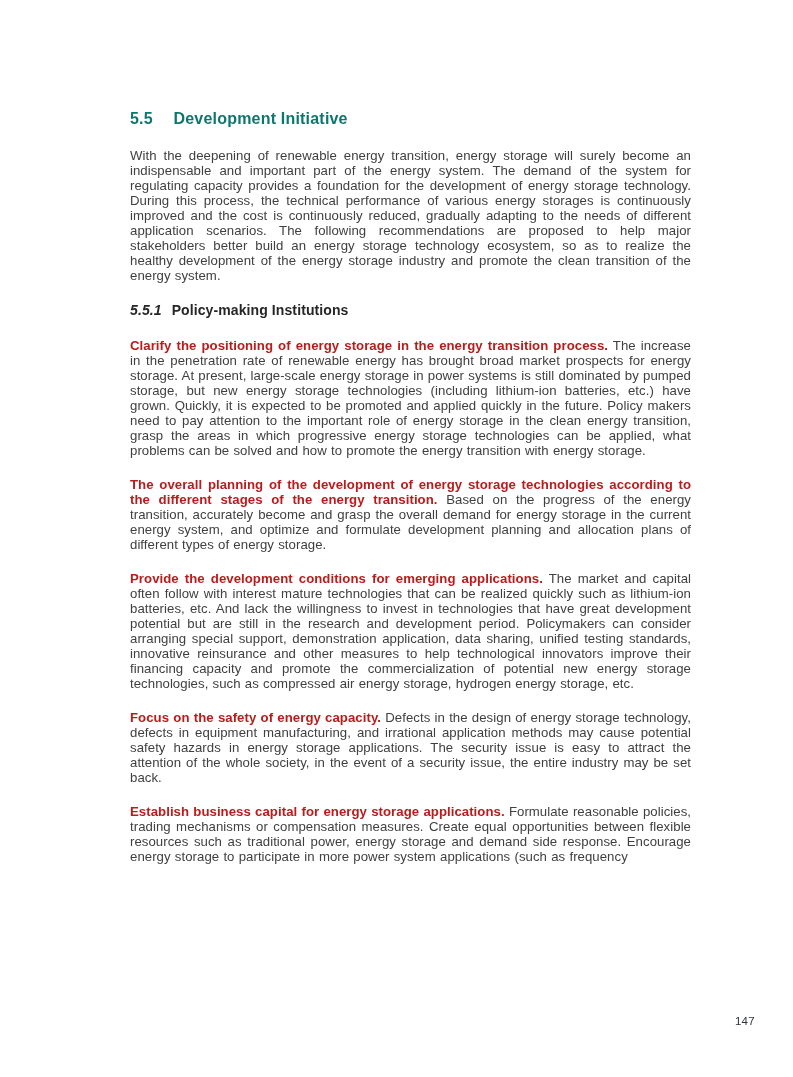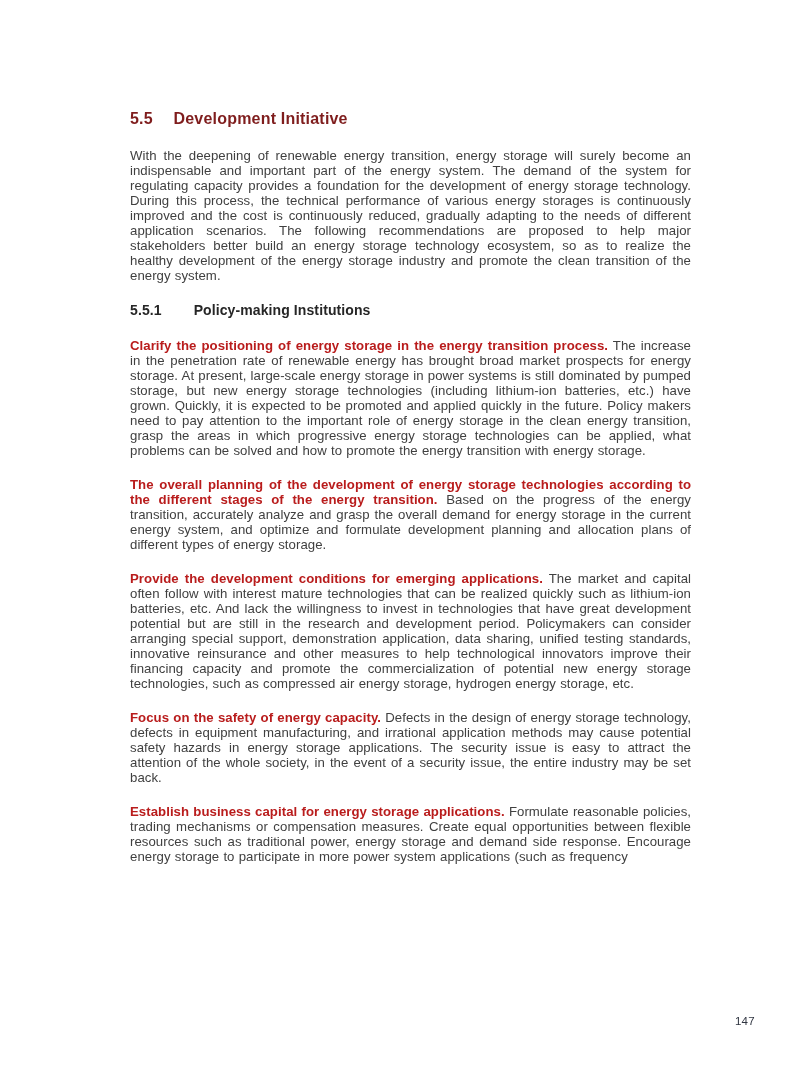--- a/index.html
+++ b/index.html
@@ -18,35 +18,36 @@
   .text-block {
     position: absolute;
     left: 130px;
     top: 110px;
     width: 561px;
   }
   h1.section-heading {
     margin: 0 0 20px 0;
     font-size: 16px;
     font-weight: bold;
-    color: #7f1d1d;
+    color: #0f766e;
     letter-spacing: 0.2px;
   }
   h1.section-heading .h-num {
     margin-right: 16px;
   }
   h2.subsection-heading {
     margin: 6px 0 20px 0;
     font-size: 14px;
     font-weight: bold;
     color: #262626;
     letter-spacing: 0.1px;
   }
   h2.subsection-heading .h-num {
-    margin-right: 28px;
+    margin-right: 6px;
+    font-style: italic;
   }
   p.body-para {
     margin: 0 0 19px 0;
     font-size: 13.2px;
     line-height: 15px;
     color: #404040;
     text-align: justify;
     letter-spacing: 0.05px;
     word-spacing: 0.5px;
   }
@@ -81,21 +82,21 @@
       <span>Policy-making Institutions</span>
     </h2>
 
     <p class="body-para">
       <strong class="lead">Clarify the positioning of energy storage in the energy transition process.</strong>
       <span>The increase in the penetration rate of renewable energy has brought broad market prospects for energy storage. At present, large-scale energy storage in power systems is still dominated by pumped storage, but new energy storage technologies (including lithium-ion batteries, etc.) have grown. Quickly, it is expected to be promoted and applied quickly in the future. Policy makers need to pay attention to the important role of energy storage in the clean energy transition, grasp the areas in which progressive energy storage technologies can be applied, what problems can be solved and how to promote the energy transition with energy storage.</span>
     </p>
 
     <p class="body-para">
       <strong class="lead">The overall planning of the development of energy storage technologies according to the different stages of the energy transition.</strong>
-      <span>Based on the progress of the energy transition, accurately analyze and grasp the overall demand for energy storage in the current energy system, and optimize and formulate development planning and allocation plans of different types of energy storage.</span>
+      <span>Based on the progress of the energy transition, accurately become and grasp the overall demand for energy storage in the current energy system, and optimize and formulate development planning and allocation plans of different types of energy storage.</span>
     </p>
 
     <p class="body-para">
       <strong class="lead">Provide the development conditions for emerging applications.</strong>
       <span>The market and capital often follow with interest mature technologies that can be realized quickly such as lithium-ion batteries, etc. And lack the willingness to invest in technologies that have great development potential but are still in the research and development period. Policymakers can consider arranging special support, demonstration application, data sharing, unified testing standards, innovative reinsurance and other measures to help technological innovators improve their financing capacity and promote the commercialization of potential new energy storage technologies, such as compressed air energy storage, hydrogen energy storage, etc.</span>
     </p>
 
     <p class="body-para">
       <strong class="lead">Focus on the safety of energy capacity.</strong>
       <span>Defects in the design of energy storage technology, defects in equipment manufacturing, and irrational application methods may cause potential safety hazards in energy storage applications. The security issue is easy to attract the attention of the whole society, in the event of a security issue, the entire industry may be set back.</span>

